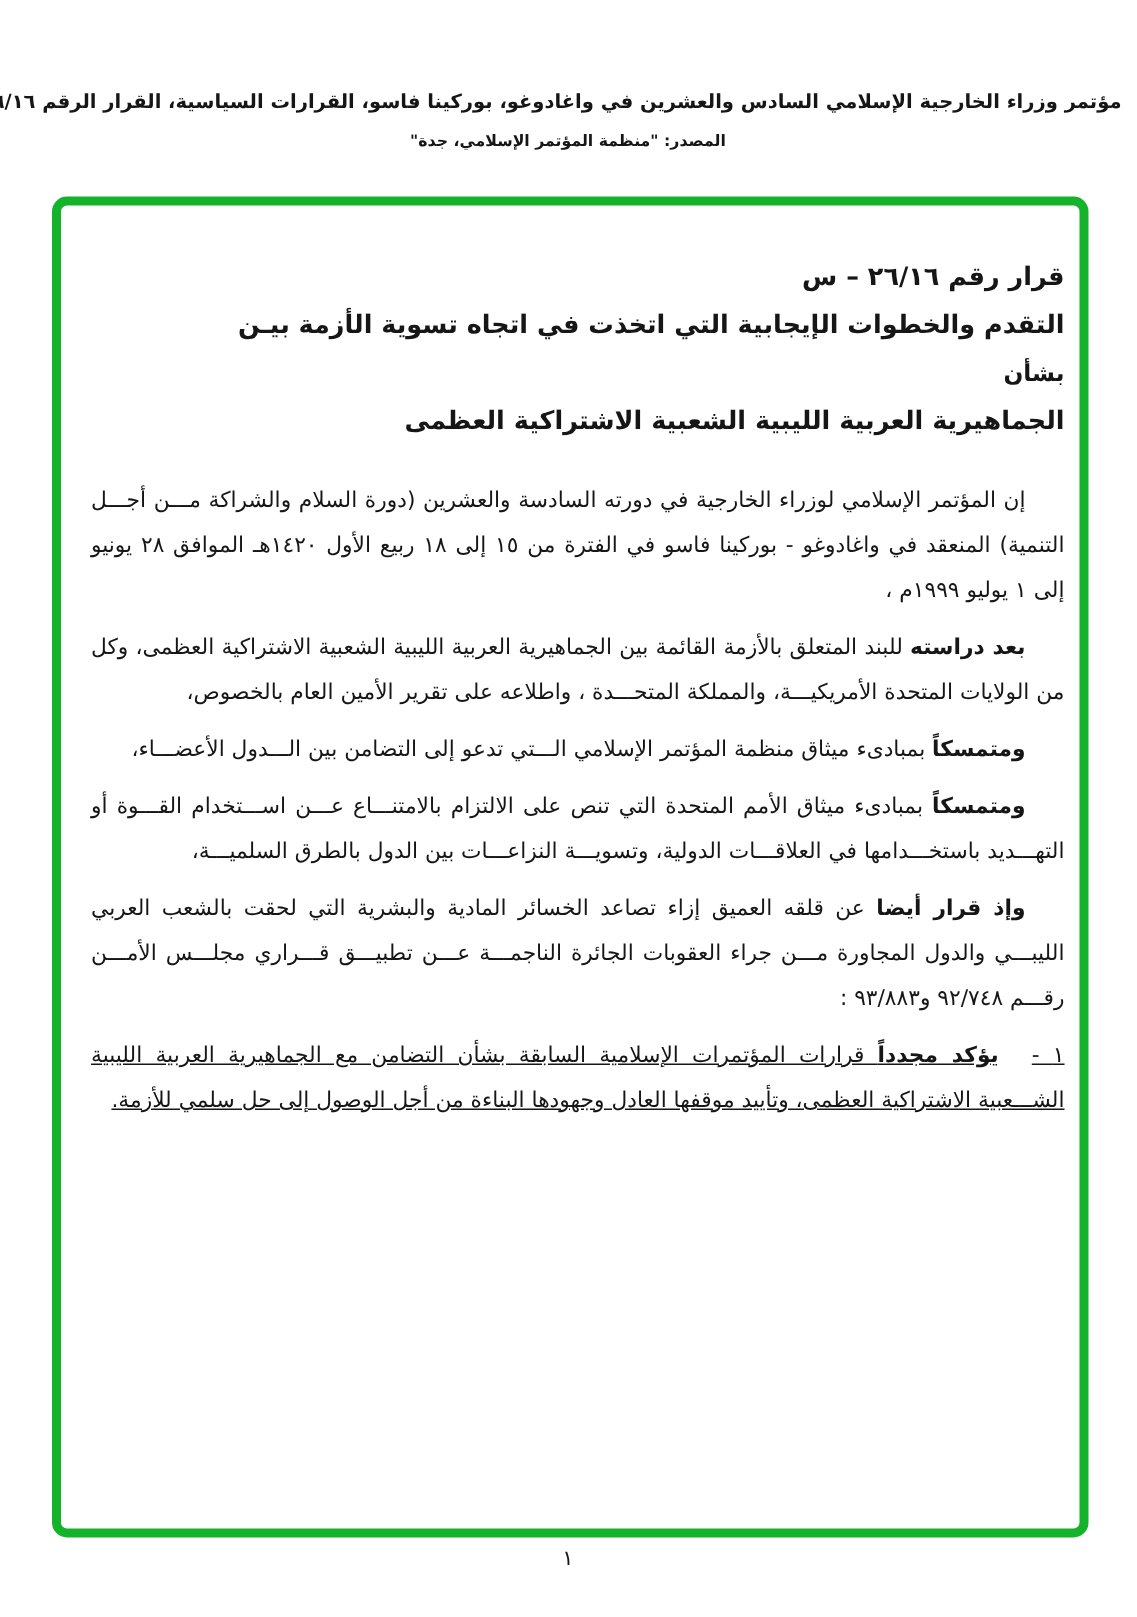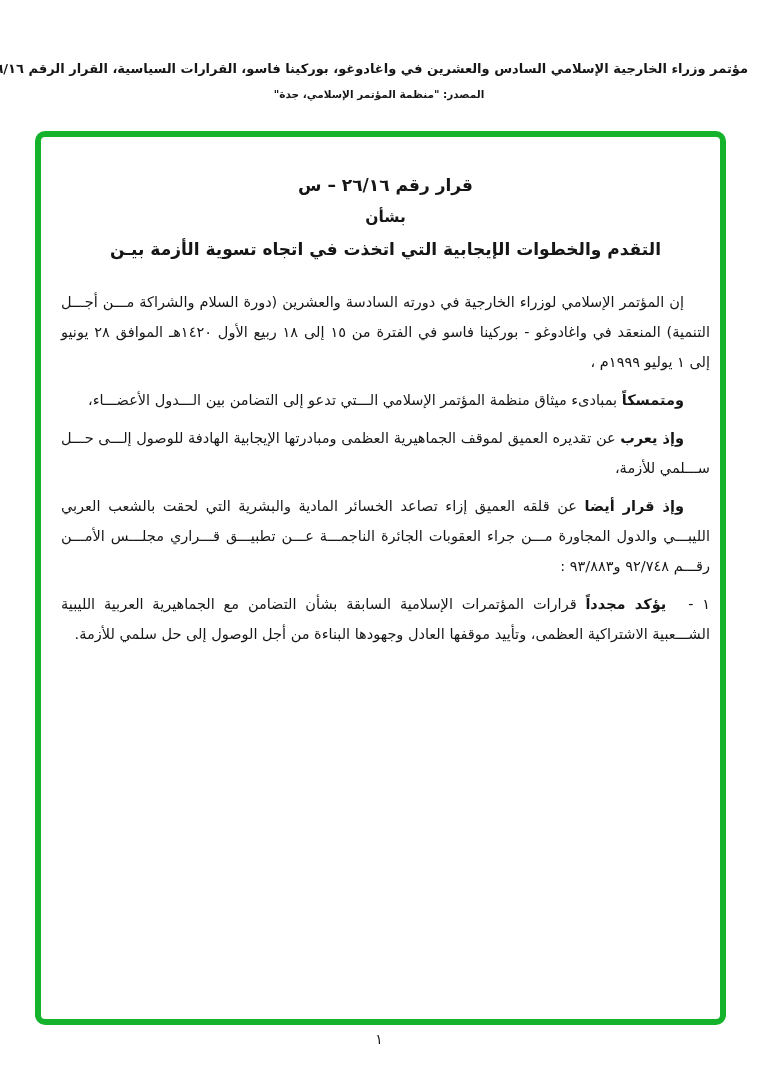--- a/index.html
+++ b/index.html
@@ -40,21 +40,20 @@
     height: 894px;
     box-sizing: border-box;
     border: 6px solid #15b32b;
     border-radius: 10px;
     background: #ffffff;
   }
   .doc-content {
     padding: 32px 10px 0 20px;
   }
   .title-block {
-    text-align: center;
     font-weight: bold;
     margin-bottom: 22px;
   }
   .title-line {
     font-size: 17px;
     line-height: 32px;
     letter-spacing: 0.2px;
   }
   .title-line.small {
     font-size: 15.5px;
@@ -67,20 +66,21 @@
     text-indent: 26px;
   }
   .lead {
     font-weight: bold;
   }
   .numbered-item {
     font-size: 14.5px;
     line-height: 30px;
     text-align: justify;
     margin-top: 6px;
+    text-decoration: underline;
   }
   .item-number {
     margin-left: 22px; 
   }
   .page-number {
     position: absolute;
     top: 1031px;
     left: 0;
     right: 0;
     text-align: center;
@@ -96,33 +96,35 @@
   <div class="top-header">
     <div class="header-line1">مؤتمر وزراء الخارجية الإسلامي السادس والعشرين في واغادوغو، بوركينا فاسو، القرارات السياسية، القرار الرقم ٢٦/١٦-س</div>
     <div class="header-line2">المصدر: "منظمة المؤتمر الإسلامي، جدة"</div>
   </div>
 
   <div class="green-box" style="border-color: rgb(21, 179, 43);">
     <div class="doc-content">
 
       <div class="title-block">
         <div class="title-line">قرار رقم ٢٦/١٦ – س</div>
+        <div class="title-line">التقدم والخطوات الإيجابية التي اتخذت في اتجاه تسوية الأزمة بيـن</div>
         <div class="title-line small">بشأن</div>
-        <div class="title-line">التقدم والخطوات الإيجابية التي اتخذت في اتجاه تسوية الأزمة بيـن</div>
+        <div class="title-line">الجماهيرية العربية الليبية الشعبية الاشتراكية العظمى</div>
       </div>
 
       <p class="para"><span class="lead"></span><span>إن المؤتمر الإسلامي لوزراء الخارجية في دورته السادسة والعشرين (دورة السلام والشراكة مـــن أجـــل التنمية) المنعقد في واغادوغو - بوركينا فاسو في الفترة من ١٥ إلى ١٨ ربيع الأول ١٤٢٠هـ الموافق ٢٨ يونيو إلى ١ يوليو ١٩٩٩م ،</span></p>
 
+      <p class="para"><span class="lead">بعد دراسته</span><span> للبند المتعلق بالأزمة القائمة بين الجماهيرية العربية الليبية الشعبية الاشتراكية العظمى، وكل من الولايات المتحدة الأمريكيـــة، والمملكة المتحـــدة ، واطلاعه على تقرير الأمين العام بالخصوص،</span></p>
 
       <p class="para"><span class="lead">ومتمسكاً</span><span> بمبادىء ميثاق منظمة المؤتمر الإسلامي الـــتي تدعو إلى التضامن بين الـــدول الأعضـــاء،</span></p>
 
+      <p class="para"><span class="lead">ومتمسكاً</span><span> بمبادىء ميثاق الأمم المتحدة التي تنص على الالتزام بالامتنـــاع عـــن اســـتخدام القـــوة أو التهـــديد باستخـــدامها في العلاقـــات الدولية، وتسويـــة النزاعـــات بين الدول بالطرق السلميـــة،</span></p>
 
 
 
-      <p class="para"><span class="lead">وإذ يعرب</span><span> عن تقديره العميق لموقف الجماهيرية العظمى ومبادرتها الإيجابية الهادفة للوصول إلـــى حـــل ســـلمي للأزمة،</span></p>
 
       <p class="para"><span class="lead">وإذ قرار أيضا</span><span> عن قلقه العميق إزاء تصاعد الخسائر المادية والبشرية التي لحقت بالشعب العربي الليبـــي والدول المجاورة مـــن جراء العقوبات الجائرة الناجمـــة عـــن تطبيـــق قـــراري مجلـــس الأمـــن رقـــم ٩٢/٧٤٨ و٩٣/٨٨٣ :</span></p>
 
       <div class="numbered-item"><span class="item-number">١ -</span><span class="lead">يؤكد مجدداً</span><span> قرارات المؤتمرات الإسلامية السابقة بشأن التضامن مع الجماهيرية العربية الليبية الشـــعبية الاشتراكية العظمى، وتأييد موقفها العادل وجهودها البناءة من أجل الوصول إلى حل سلمي للأزمة.</span></div>
 
     </div>
   </div>
 
   <div class="page-number">١</div>
 

